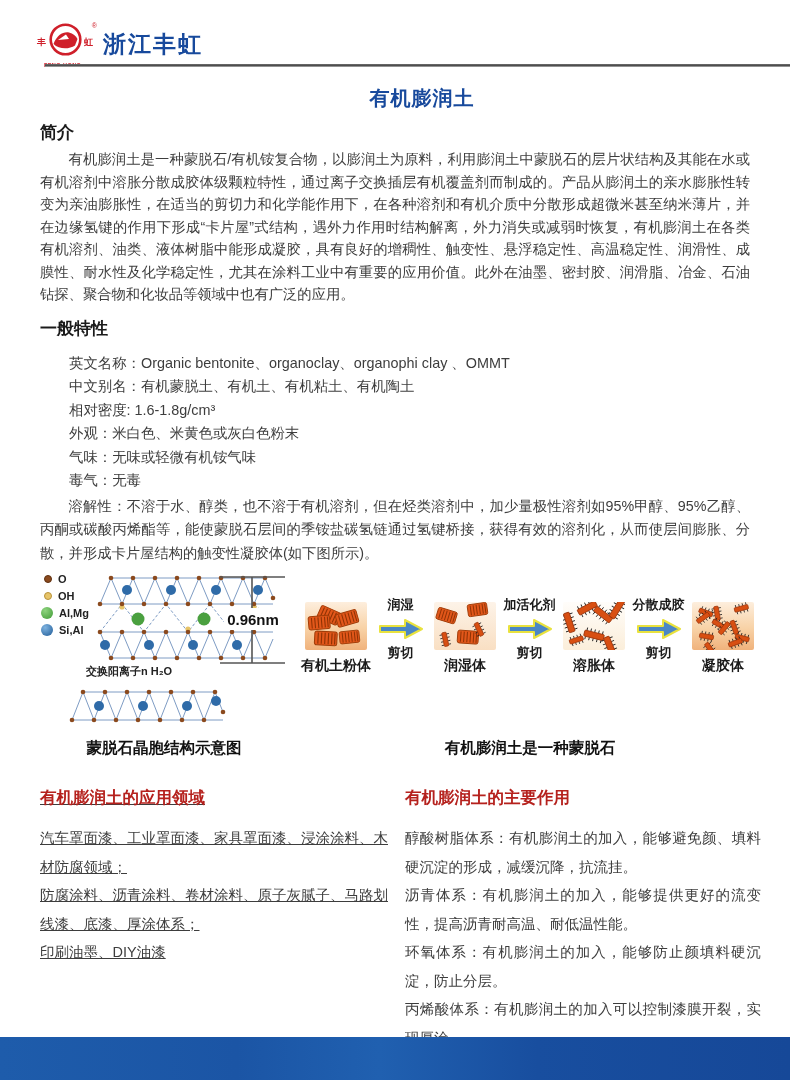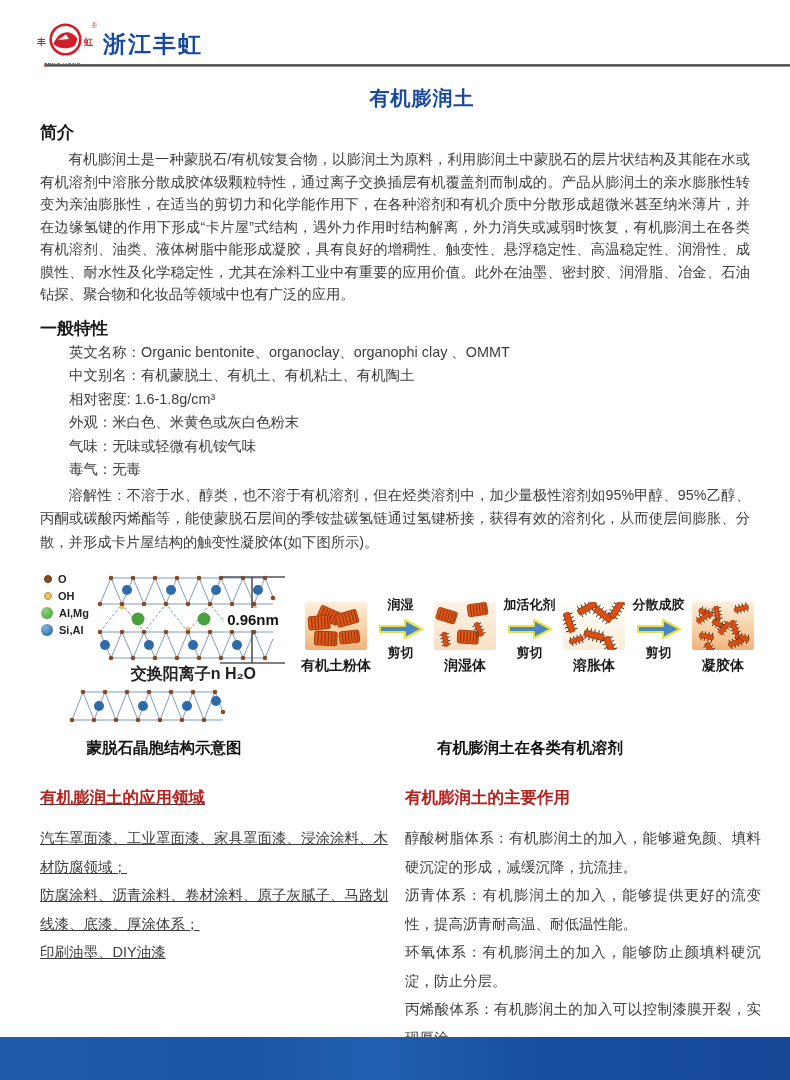--- a/index.html
+++ b/index.html
@@ -17,35 +17,35 @@
   .header-rule{position:absolute;left:45px;right:0;top:64px;height:3px;
     background:linear-gradient(#707070,#474747 60%,#c9c9c9);}
 
   
   .doc-title{position:absolute;left:0;top:85px;width:100%;text-align:center;
     font-size:20px;font-weight:bold;color:#17499c;letter-spacing:1px;padding-left:27px;}
   .flow{position:absolute;left:40px;top:121px;width:710px;}
   .sec-h{font-size:17px;font-weight:bold;color:#1a1a1a;margin:0;line-height:24px;}
   .sec-h.general{margin-top:11px;}
   p.intro{margin:3px 0 0;font-size:14.3px;line-height:22.5px;text-align:justify;text-indent:2em;}
-  ul.props{list-style:none;margin:0 0 0;padding:0 0 0 29px;font-size:14.4px;line-height:23.5px;}
+  ul.props{list-style:none;margin:11px 0 0;padding:0 0 0 29px;font-size:14.4px;line-height:23.5px;}
   p.solubility{margin:2px 0 0;font-size:14.3px;line-height:23.5px;text-align:justify;text-indent:2em;}
 
   
   .fig-crystal{position:absolute;left:38px;top:564px;width:252px;height:170px;}
   .fig-crystal svg.lattice{position:absolute;left:0;top:0;}
   .legend{position:absolute;left:6px;top:6px;}
   .lg-row{display:flex;align-items:center;height:17px;font-size:11px;font-weight:600;color:#222;}
   .lg-row .dot{display:inline-block;border-radius:50%;margin-right:6px;}
   .dot-o{width:6px;height:6px;background:#8b4a1e;border:1px solid #5e2f0f;}
   .dot-oh{width:6px;height:6px;background:#e7c468;border:1px solid #b7923a;}
   .dot-almg{width:12px;height:12px;background:radial-gradient(circle at 35% 30%,#8fd47f,#3f9a35);margin-left:-3px;margin-right:3px;}
   .dot-sial{width:12px;height:12px;background:radial-gradient(circle at 35% 30%,#7fb3e0,#1f5b97);margin-left:-3px;margin-right:3px;}
-  .interlayer{position:absolute;left:48px;top:100px;width:170px;text-align:right;
-    font-size:16px;font-weight:bold;color:#222;}
+  .interlayer{position:absolute;left:48px;top:100px;width:170px;text-align:left;
+    font-size:11px;font-weight:bold;color:#222;}
   .fig-caption{position:absolute;text-align:center;font-size:15.5px;font-weight:bold;color:#111;}
   .cap-crystal{left:38px;top:738px;width:252px;}
   .cap-process{left:298px;top:738px;width:464px;}
 
   
   .fig-process{position:absolute;left:298px;top:586px;width:464px;height:105px;display:flex;}
   .stage{width:76px;display:flex;flex-direction:column;align-items:center;}
   .tile{width:62px;height:48px;margin-top:16px;border-radius:2px;position:relative;}
   .tile-warm{background:linear-gradient(180deg,#fdeedd 0%,#f8d2a6 55%,#f0b27c 100%);}
   .tile-soft{background:linear-gradient(180deg,#fdf3e8 0%,#f9dfc3 100%);}
@@ -310,21 +310,21 @@
           <use href="#stripS" xlink:href="#stripS" transform="translate(8,31) rotate(10)"></use>
           <use href="#stripS" xlink:href="#stripS" transform="translate(26,30) rotate(-50)"></use>
           <use href="#stripS" xlink:href="#stripS" transform="translate(44,32) rotate(15)"></use>
           <use href="#stripS" xlink:href="#stripS" transform="translate(16,40) rotate(55)"></use>
           <use href="#stripS" xlink:href="#stripS" transform="translate(36,41) rotate(-20)"></use>
         </svg>
       </div>
       <div class="stage-label">凝胶体</div>
     </div>
   </div>
-  <div class="fig-caption cap-process">有机膨润土在各类有机溶剂</div>
+  <div class="fig-caption cap-process">有机膨润土是一种蒙脱石</div>
 
   <div class="col col-left">
     <h3 class="red-h">有机膨润土的应用领域</h3>
     <div class="line">汽车罩面漆、工业罩面漆、家具罩面漆、浸涂涂料、木材防腐领域；</div>
     <div class="line">防腐涂料、沥青涂料、卷材涂料、原子灰腻子、马路划线漆、底漆、厚涂体系；</div>
     <div class="line">印刷油墨、DIY油漆</div>
   </div>
 
   <div class="col col-right">
     <h3 class="red-h">有机膨润土的主要作用</h3>

